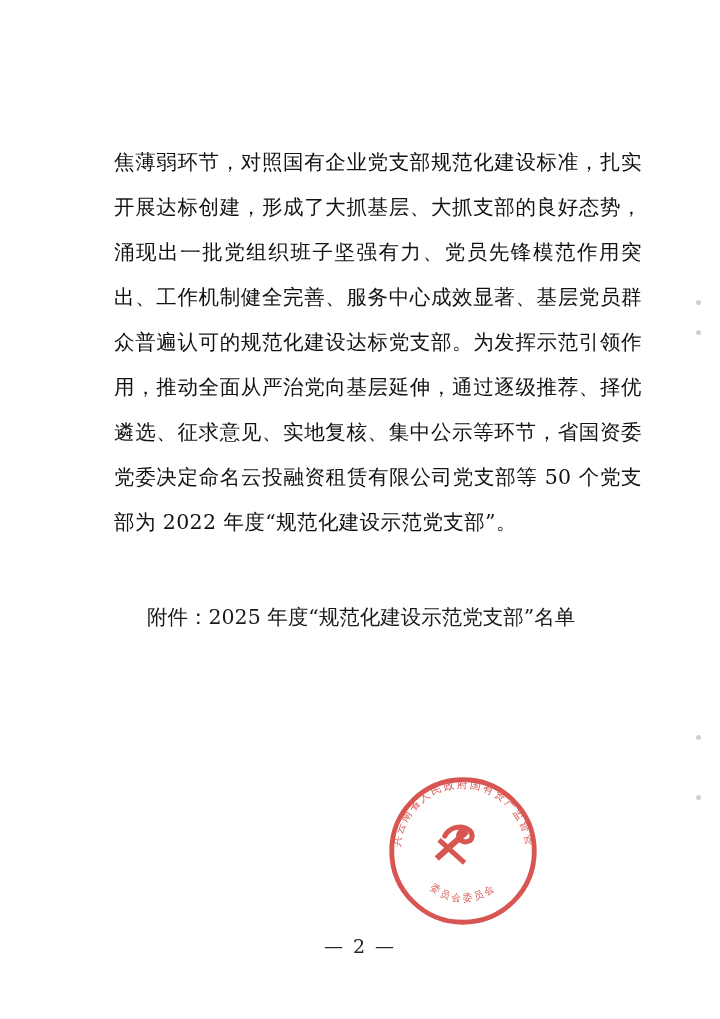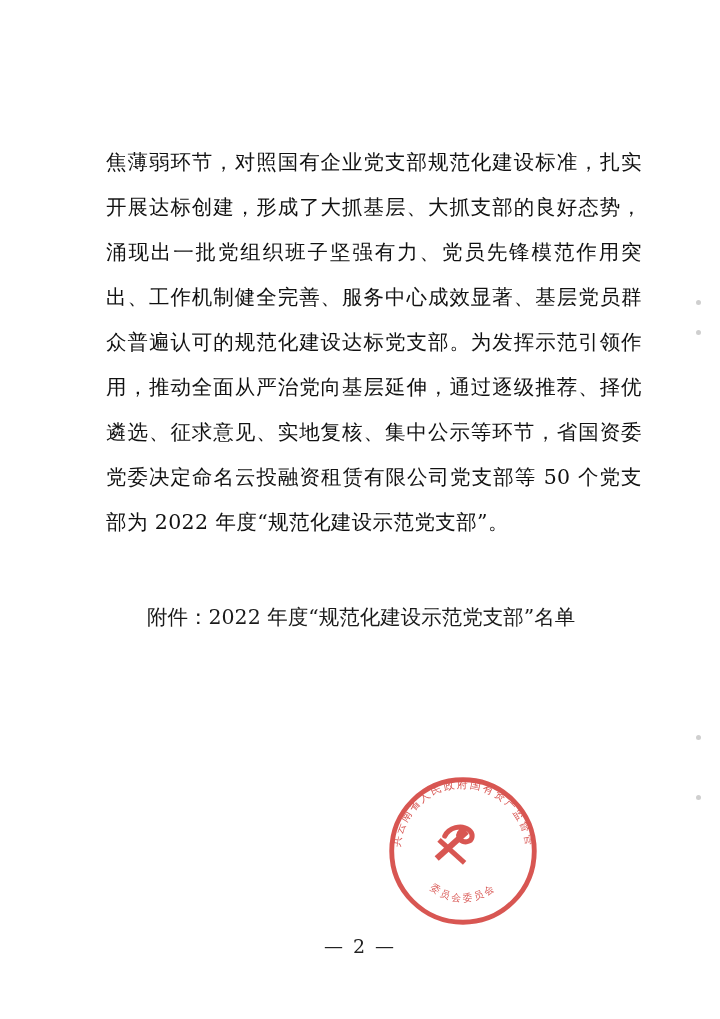--- a/index.html
+++ b/index.html
@@ -24,21 +24,21 @@
   }
   .body-text {
     font-size: 20.5px;
     line-height: 45px;
     letter-spacing: 0.4px;
     text-align: justify;
     text-justify: inter-ideograph;
     color: #111;
   }
   .para {
-    margin: 0 0 2px 0;
+    margin: 0 0 2px 8px;
     text-indent: 2em;
   }
   .para.no-indent {
     text-indent: 0;
   }
   .attachment {
     margin-top: 50px;
     text-indent: 2em;
     font-size: 20.5px;
     line-height: 45px;
@@ -79,21 +79,21 @@
 </style>
 </head>
 <body>
 
 <div class="page">
 
   <div class="body-text">
     <p class="para no-indent">焦薄弱环节，对照国有企业党支部规范化建设标准，扎实开展达标创建，形成了大抓基层、大抓支部的良好态势，涌现出一批党组织班子坚强有力、党员先锋模范作用突出、工作机制健全完善、服务中心成效显著、基层党员群众普遍认可的规范化建设达标党支部。为发挥示范引领作用，推动全面从严治党向基层延伸，通过逐级推荐、择优遴选、征求意见、实地复核、集中公示等环节，省国资委党委决定命名云投融资租赁有限公司党支部等 50 个党支部为 2022 年度“规范化建设示范党支部”。</p>
   </div>
 
-  <div class="attachment">附件：2022 年度“规范化建设示范党支部”名单</div>
+  <div class="attachment">附件：2025 年度“规范化建设示范党支部”名单</div>
 
   <svg class="seal" viewBox="0 0 200 200" xmlns="http://www.w3.org/2000/svg">
     <defs>
       <path id="sealArcTop" d="M 100,100 m -78,0 a 78,78 0 1,1 156,0" fill="none"></path>
       <path id="sealArcBottom" d="M 100,100 m -62,0 a 62,62 0 1,0 124,0" fill="none"></path>
     </defs>
     <g opacity="0.82">
       <circle cx="100" cy="100" r="88" fill="none" stroke="#d0312d" stroke-width="6"></circle>
       <g transform="translate(100,100)">
         <g transform="translate(-30,-26) scale(1.25)">

